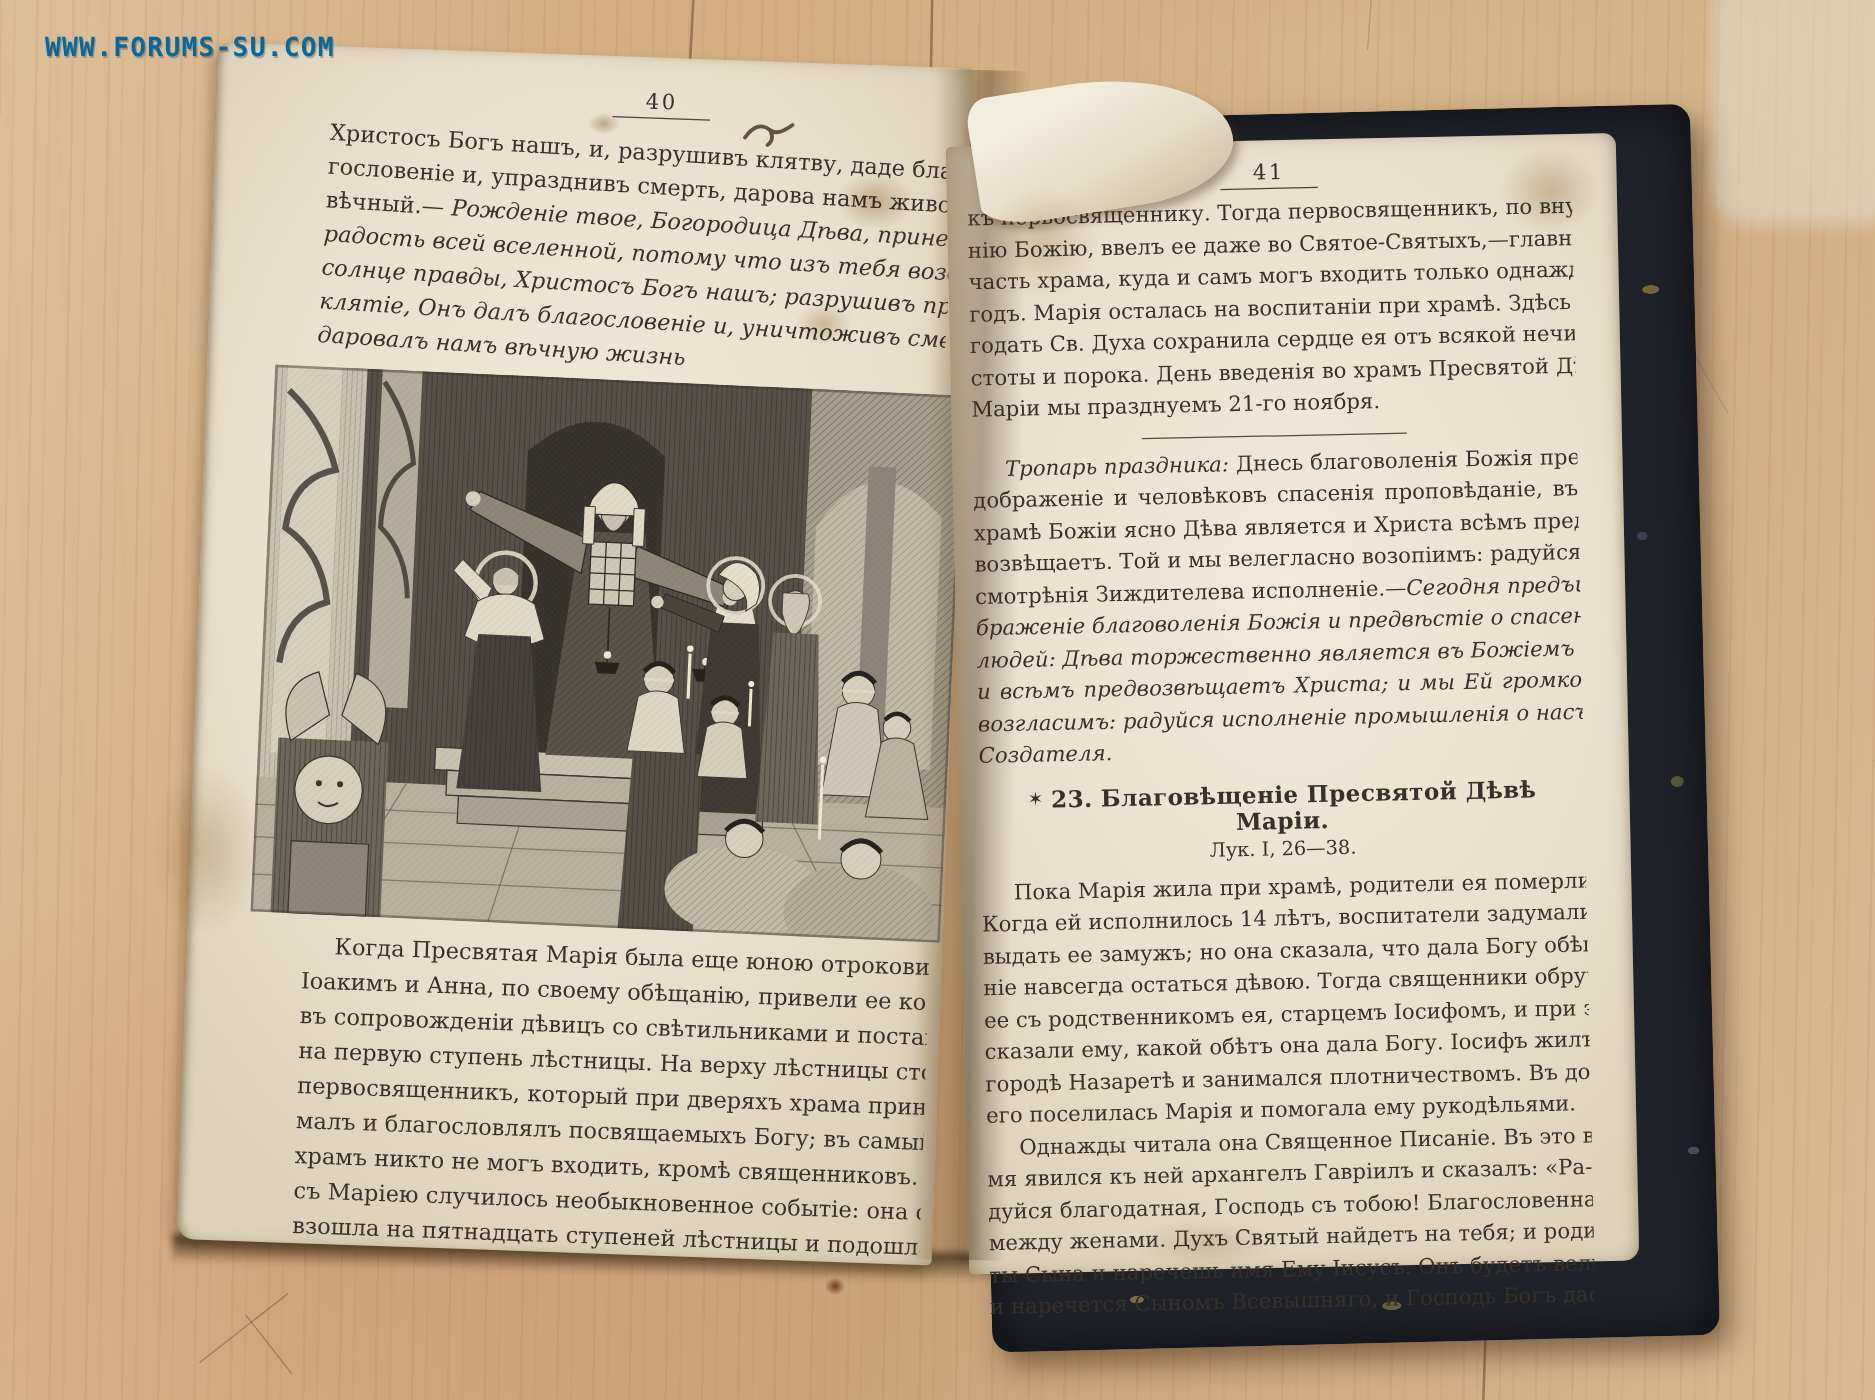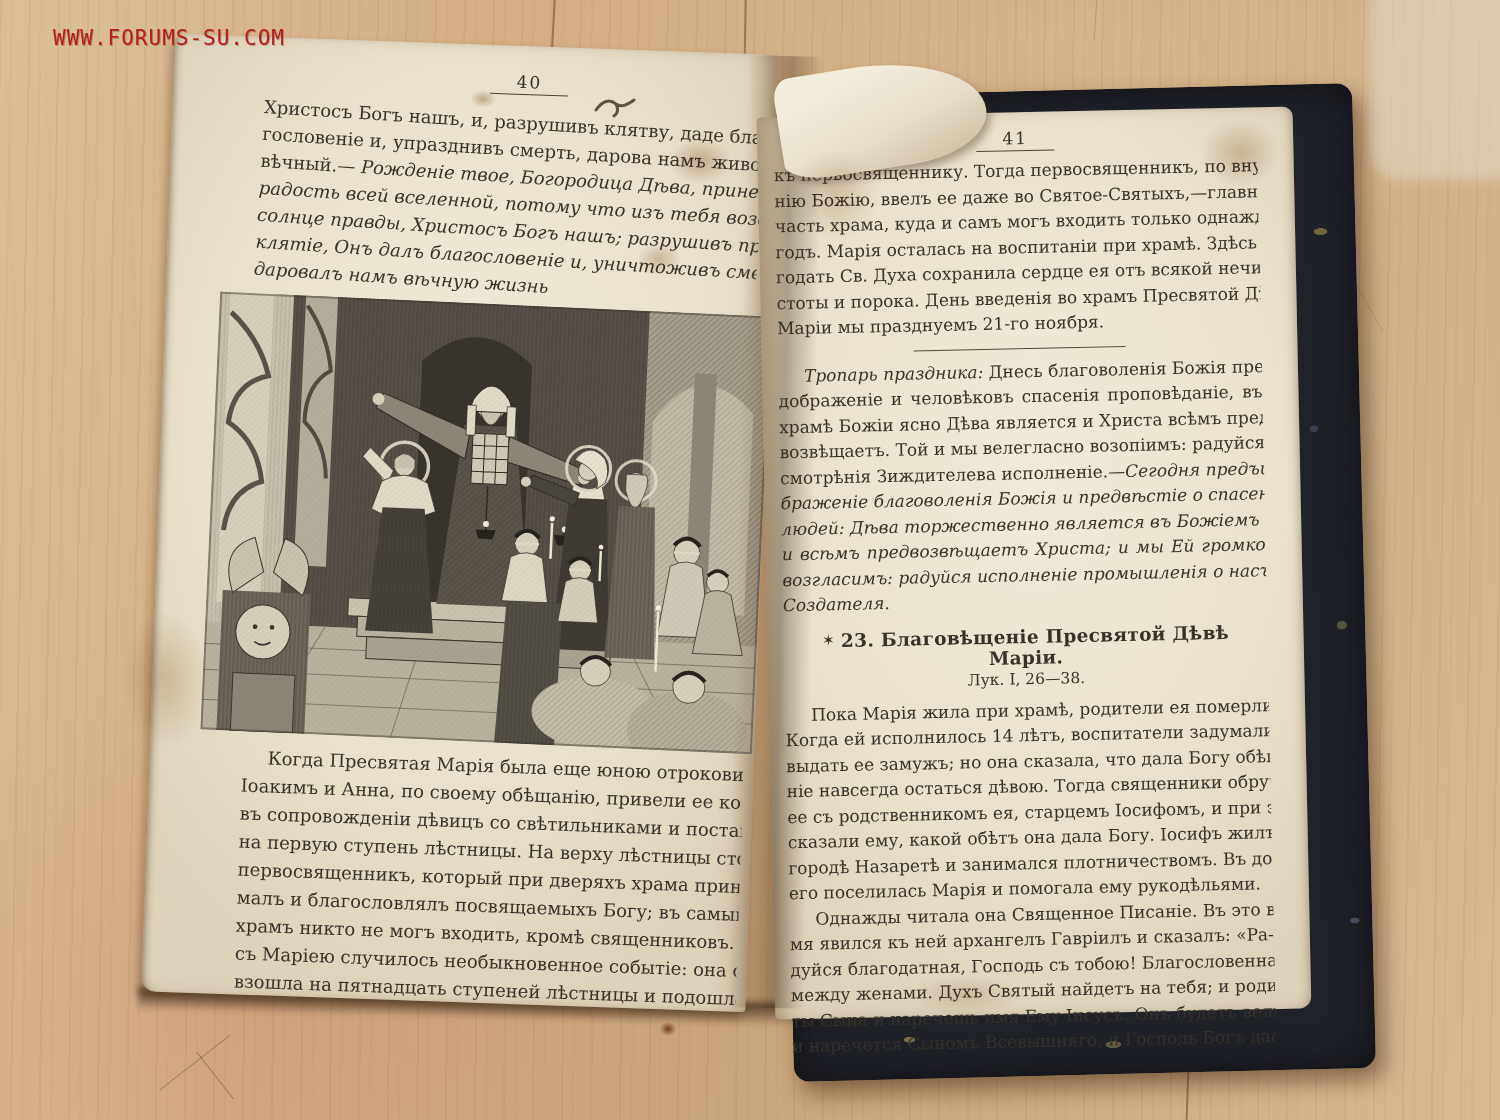--- a/index.html
+++ b/index.html
@@ -125,22 +125,22 @@
   .st4 { left:790px; top:150px; width:90px; height:90px; background:radial-gradient(rgba(155,110,55,.25), transparent 70%); }
   .st5 { left:1200px; top:118px; width:80px; height:70px; background:radial-gradient(rgba(150,105,50,.30), transparent 70%); }
   .st6 { left:905px; top:975px; width:120px; height:40px; background:radial-gradient(rgba(150,110,55,.22), transparent 70%); }
   .st7 { left:660px; top:1022px; width:16px; height:14px; background:radial-gradient(rgba(120,55,25,.8), transparent 72%); }
   .st8 { left:470px; top:90px; width:26px; height:18px; background:radial-gradient(rgba(130,90,40,.4), transparent 70%); }
   .ink-mark { position:absolute; left:592px; top:92px; width:46px; height:26px; }
 
   .watermark {
     position:absolute; left:36px; top:26px;
     font-family:"DejaVu Sans Mono","Liberation Mono",monospace;
-    font-weight:normal; font-size:21px; letter-spacing:1px; color:#b91c1c;
-    text-shadow:1px 1px 0 rgba(90,60,30,.35); z-index:50;margin-left:17px;
+    font-weight:bold; font-size:21px; letter-spacing:1px; color:#0369a1;
+    text-shadow:1px 1px 0 rgba(90,60,30,.35); z-index:50;
   }
 </style>
 </head>
 <body>
 
 <div class="wood-grain"></div>
 <div class="crack c1"></div>
 <div class="crack c2"></div>
 <div class="crack c3"></div>
 <div class="crack c4"></div>

